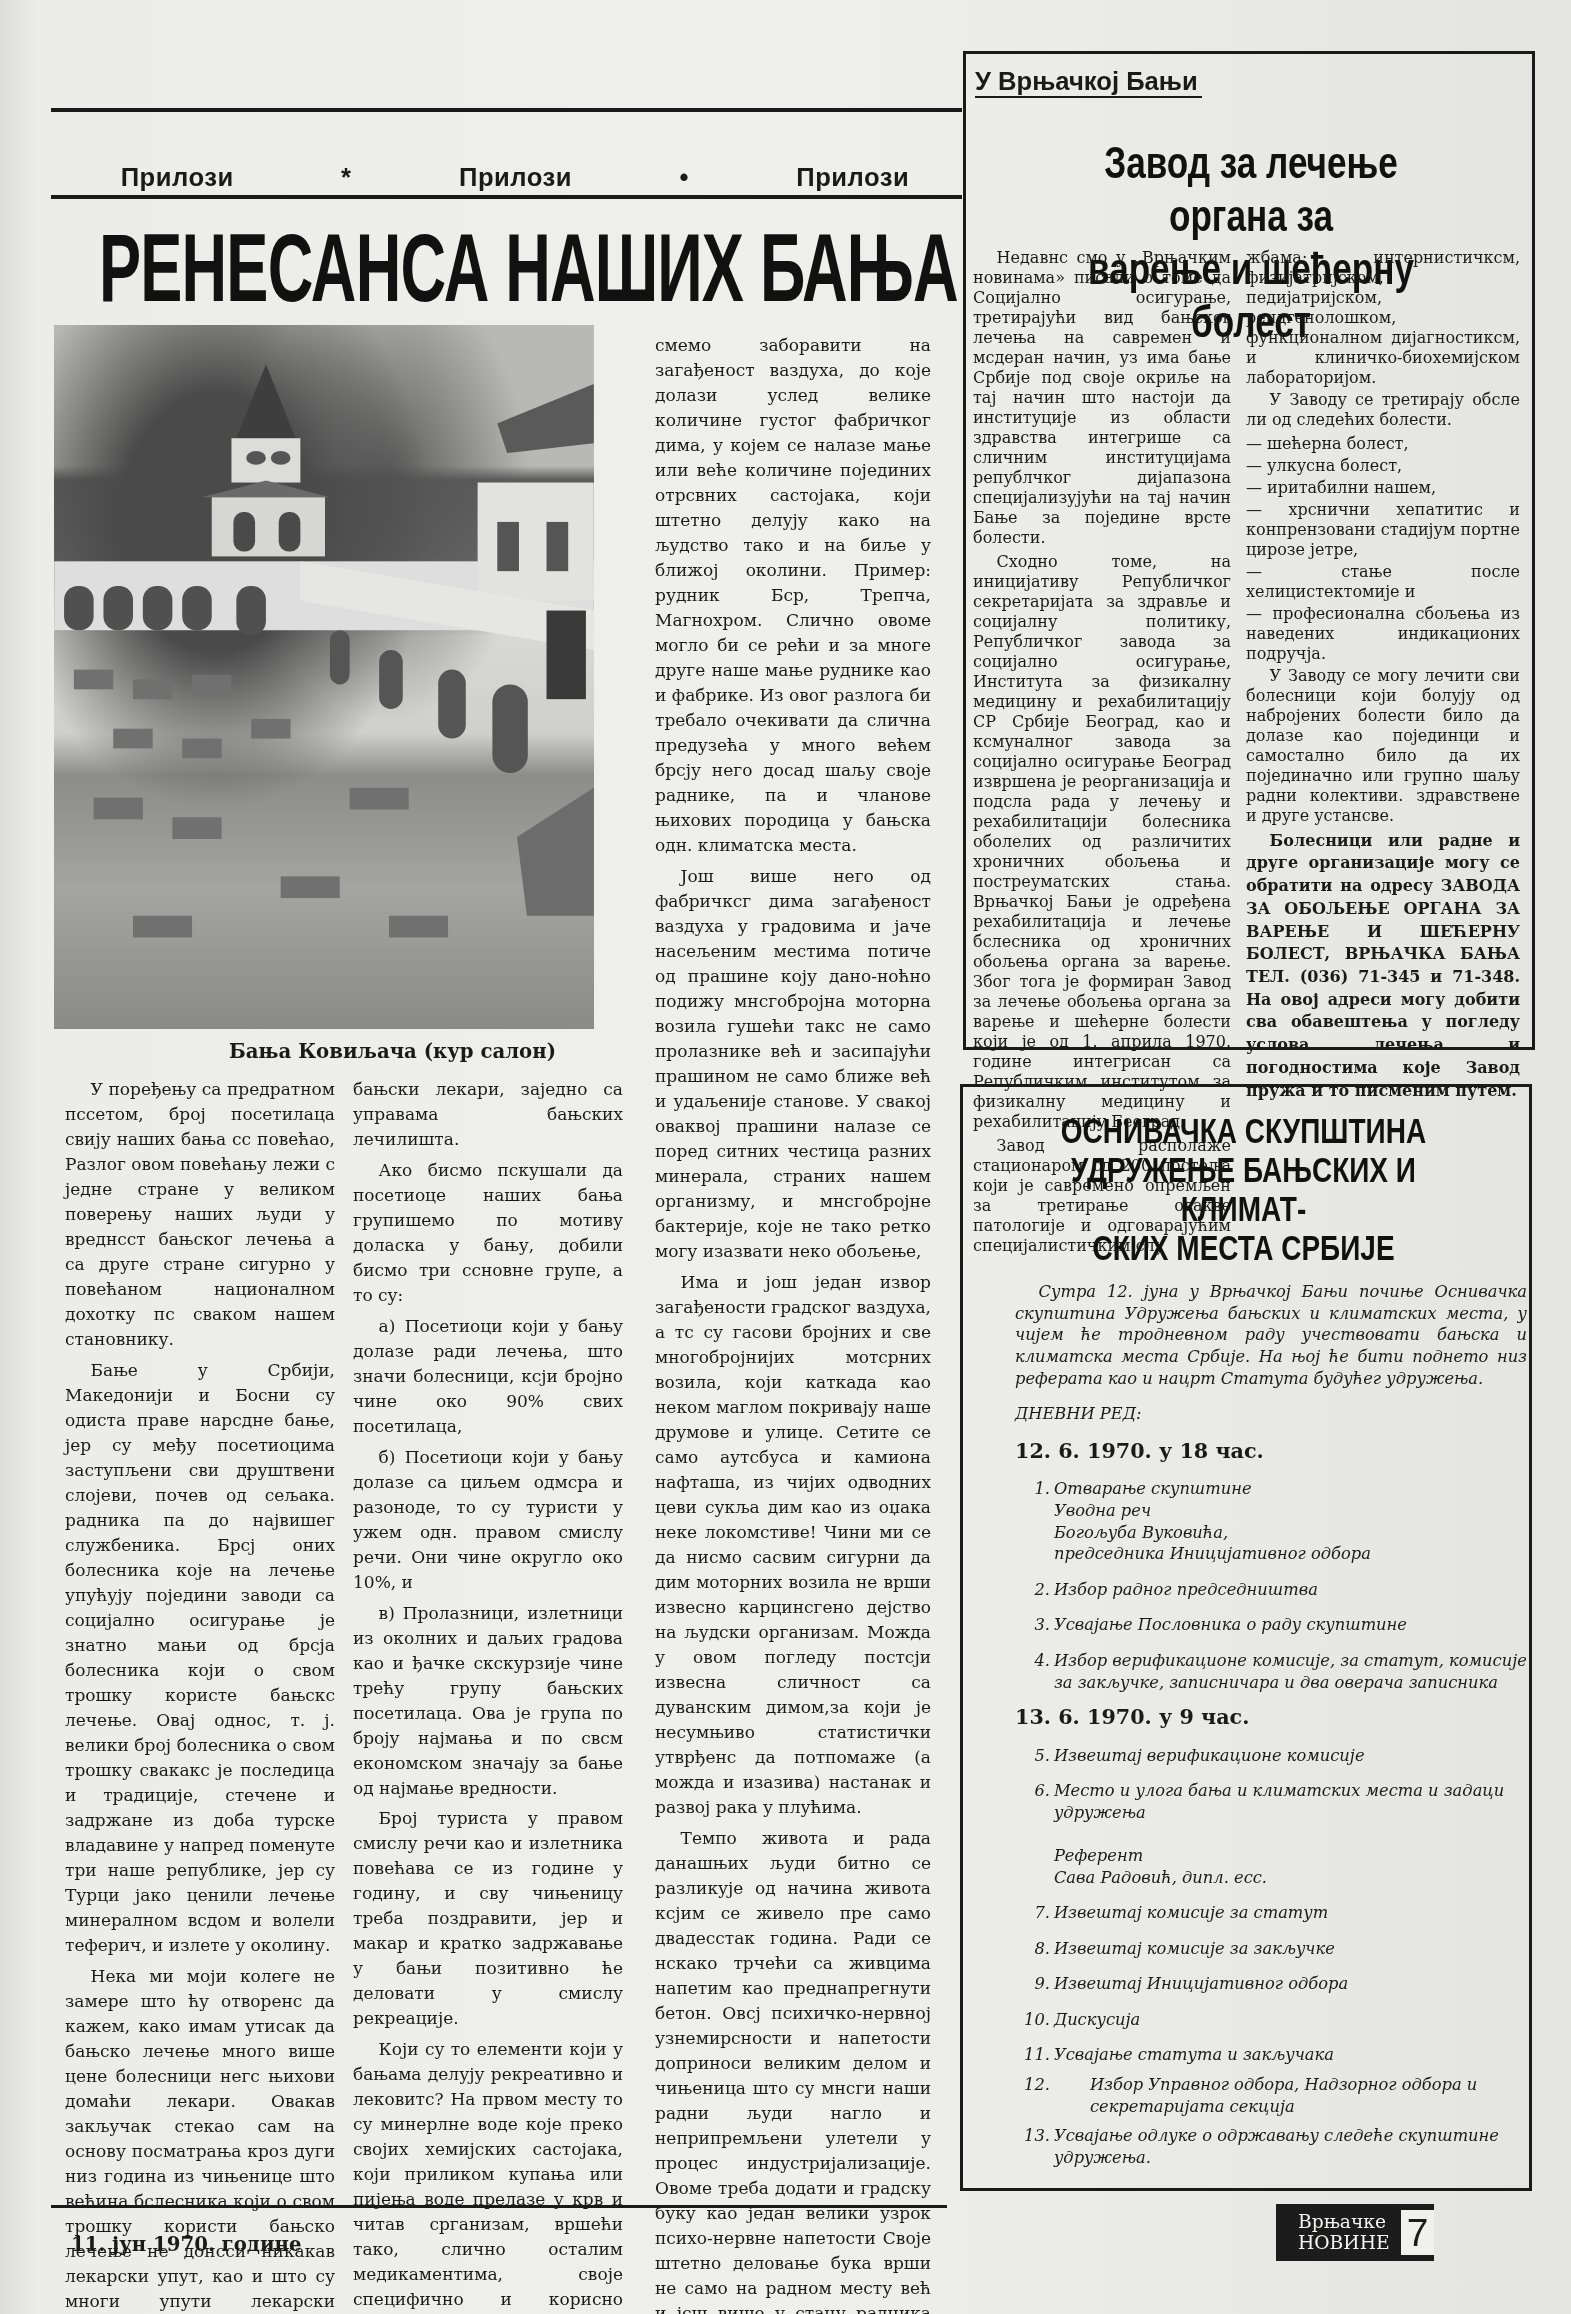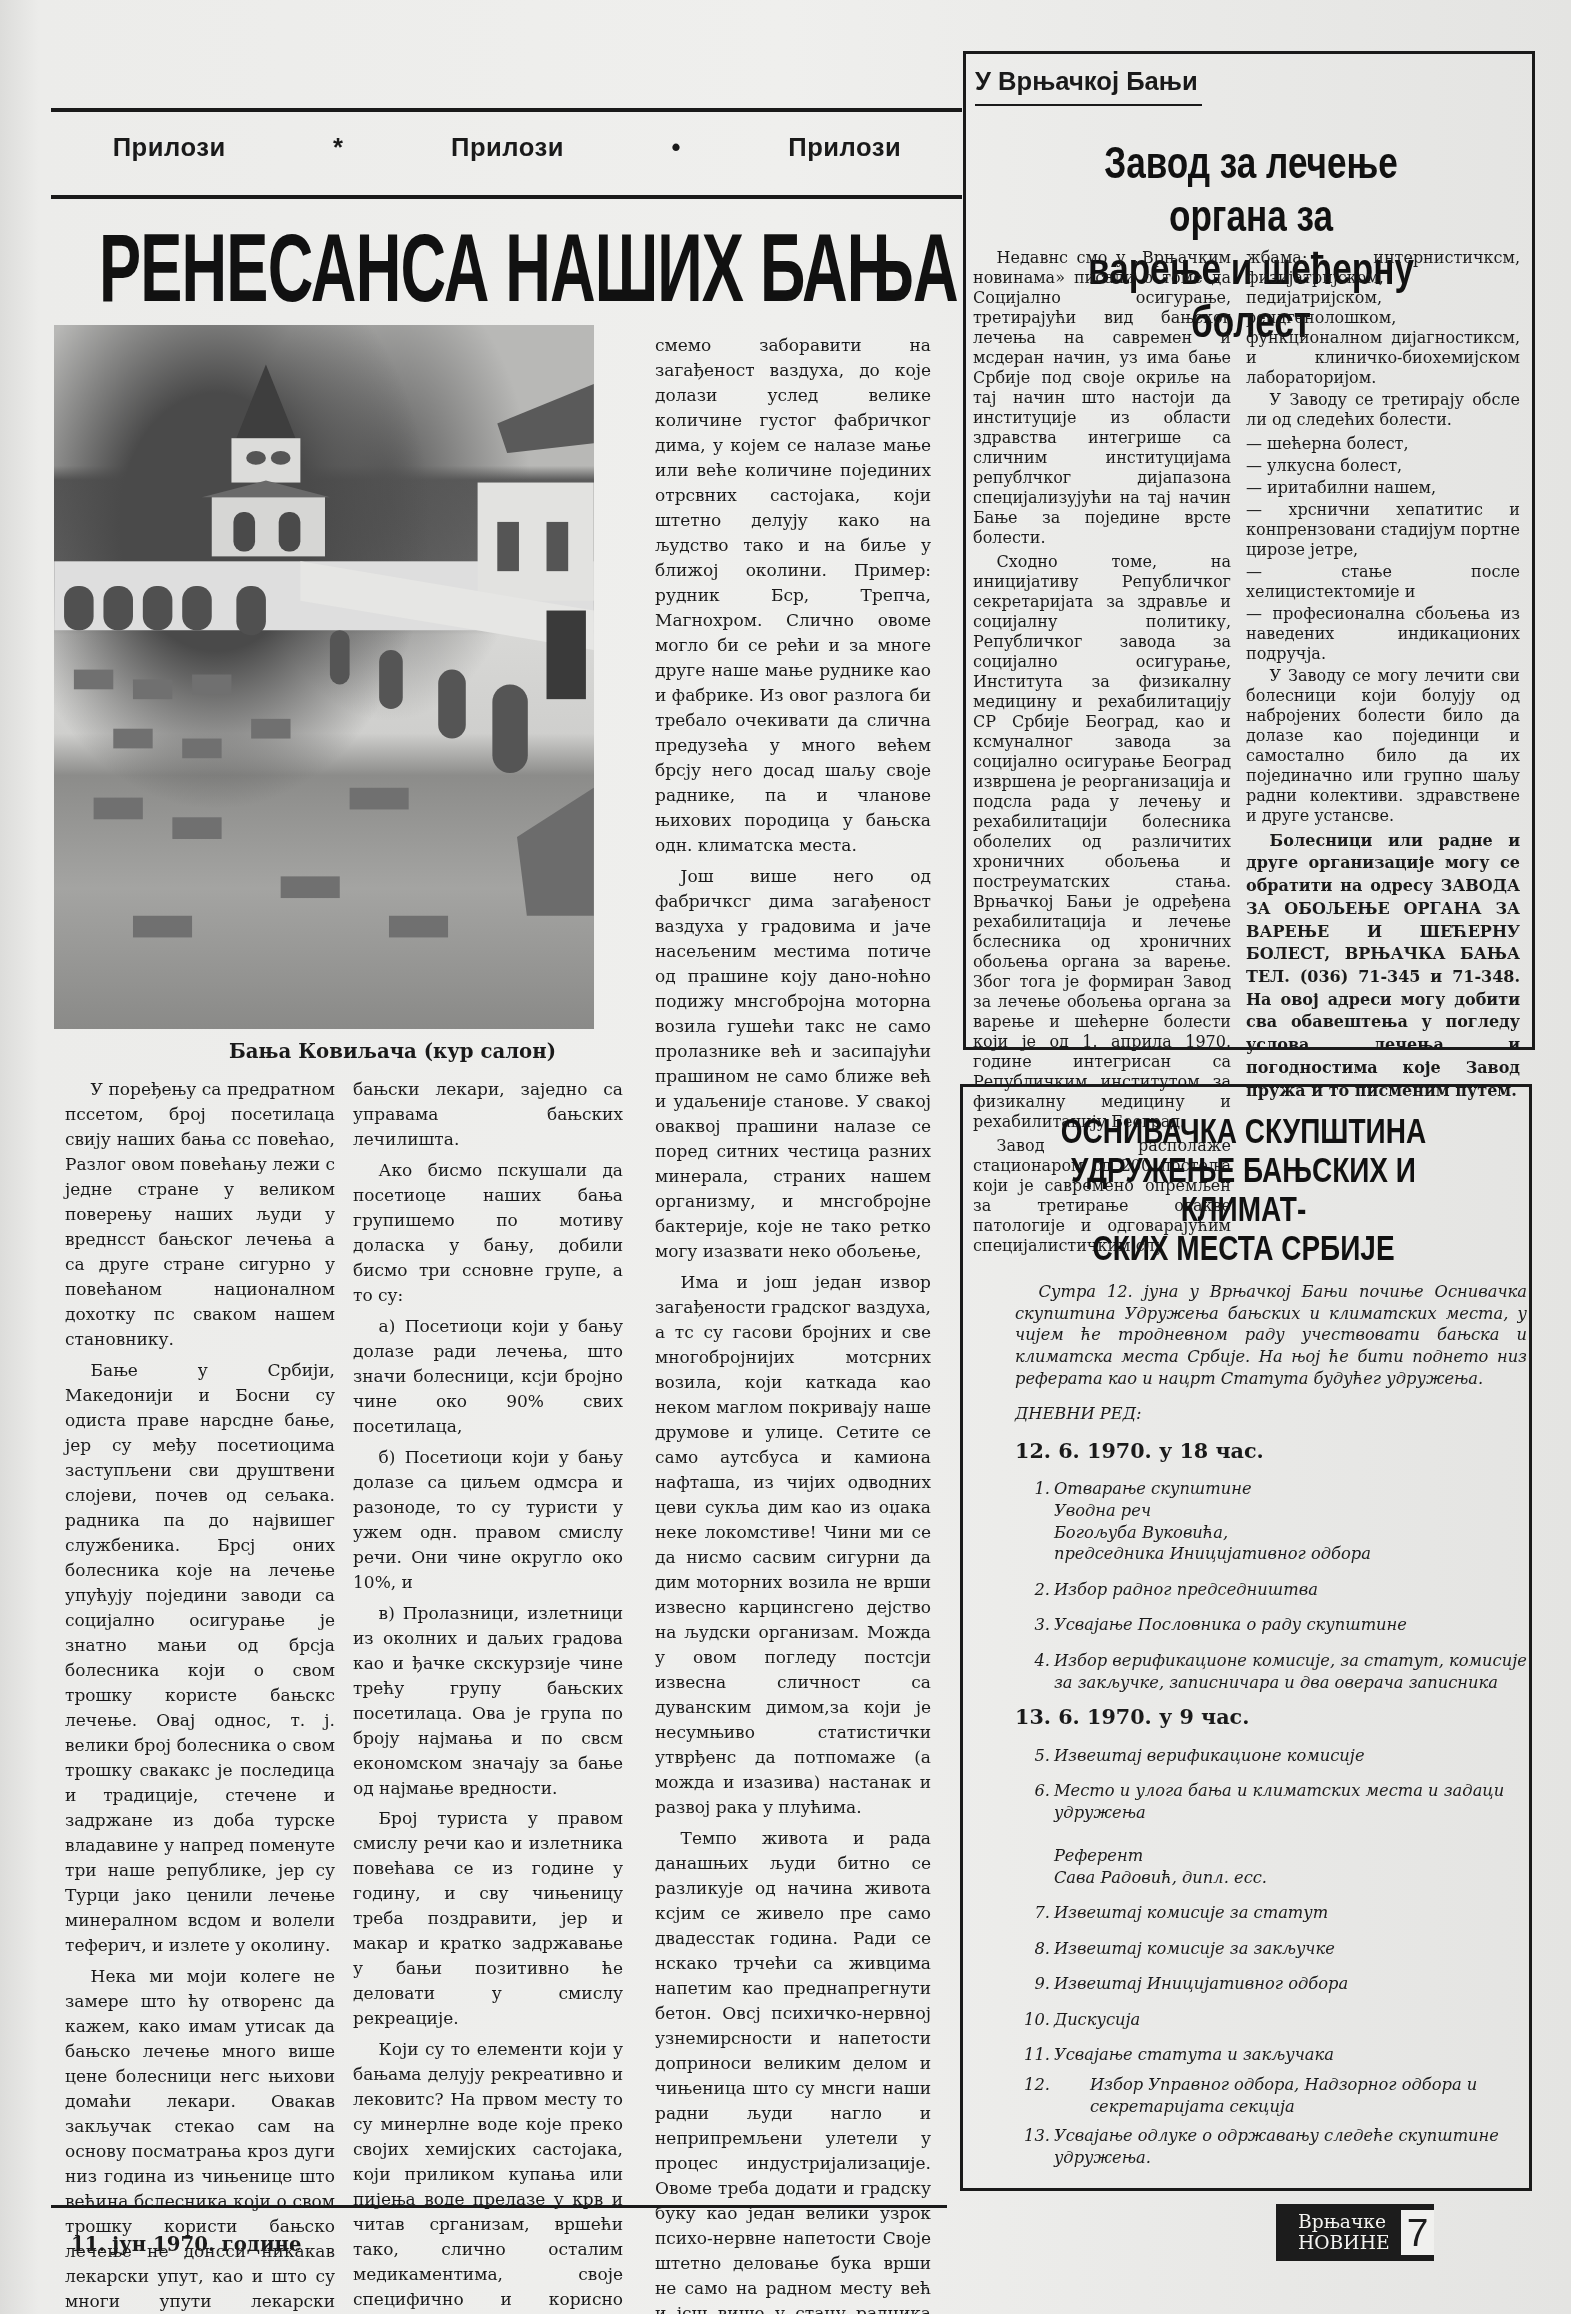--- a/index.html
+++ b/index.html
@@ -6,42 +6,42 @@
   body {
     width: 1571px; height: 2315px;
     background: #e9e9e7;
     position: relative; overflow: hidden;
     font-family: "DejaVu Serif", "Liberation Serif", serif;
     color: #1a1a1a;
   }
   .page-edge { position: absolute; left: 0; top: 0; width: 1571px; height: 2315px;
     background: linear-gradient(90deg, #dcdcda 0, #ececea 39px, #efefed 50%, #e4e4e2 100%); }
   .rule { position: absolute; background: #1a1a1a; }
-  .section-bar { position: absolute; left: 59px; top: 133px; width: 896px; height: 59px;
-    display: flex; justify-content: space-around; align-items: flex-start; }
+  .section-bar { position: absolute; left: 67px; top: 133px; width: 896px; height: 59px;
+    display: flex; justify-content: space-around; align-items: flex-end; }
   .section-bar span { font-family: "Liberation Sans", "DejaVu Sans", sans-serif; font-weight: 700; font-size: 25.6px; letter-spacing: 0.5px; }
   .section-bar .sep { font-size: 25.6px; }
   .headline { position: absolute; left: 99px; top: 212px; width: 827px;
     font-family: "Liberation Sans", "DejaVu Sans", sans-serif; font-weight: 700;
     font-size: 77px; letter-spacing: -1px; transform: scaleX(0.82) scaleY(1.25); transform-origin: left top;
     white-space: nowrap; color: #111; }
   .photo { position: absolute; left: 54px; top: 325px; width: 540px; height: 704px;
     background:
       radial-gradient(ellipse at 30% 28%, #4a4a4a 0, #4a4a4a 18%, transparent 40%),
       radial-gradient(ellipse at 62% 24%, #555 0, transparent 30%),
       linear-gradient(180deg, #b8b8b6 0, #b8b8b6 20%, #5c5c5c 22%, #6a6a6a 36%, #d8d8d6 44%, #cfcfcd 58%, #8c8c8a 64%, #a4a4a2 80%, #8a8a88 100%);
     overflow: hidden; }
   .photo svg { position: absolute; left: 0; top: 0; }
   .caption { position: absolute; left: 229px; top: 1040px; font-size: 19.7px; font-weight: 700; }
   .col { position: absolute; font-size: 17px; line-height: 25px; text-align: justify; }
   .col p { margin: 0 0 5.9px 0; text-indent: 25.6px; }
   .col p.noindent { text-indent: 0; }
   .box { position: absolute; border: 3px solid #1a1a1a; }
   .kicker { position: absolute; left: 975px; top: 67px; font-family: "Liberation Sans", "DejaVu Sans", sans-serif;
-    font-weight: 700; font-size: 25.6px; padding-bottom: 8px; border-bottom: 2px solid #1a1a1a; width: 227px; }
+    font-weight: 700; font-size: 25.6px; padding-bottom: 0; border-bottom: 2px solid #1a1a1a; width: 227px; }
   .box-title { position: absolute; font-family: "Liberation Sans", "DejaVu Sans", sans-serif; font-weight: 700;
     text-align: center; color: #111; }
   .right-col { position: absolute; font-size: 16px; line-height: 20px; text-align: justify; }
   .right-col p { margin: 0 0 3.9px 0; text-indent: 23.6px; }
   .right-col .li { text-indent: 0; margin: 0 0 2px 0; }
   .bold-notice { font-weight: 700; font-size: 16px; line-height: 22.7px; }
   .agenda { position: absolute; left: 1015px; top: 1281px; width: 512px; font-style: italic; font-size: 16.3px; line-height: 21.7px; }
   .agenda .intro { text-indent: 23.6px; margin: 0 0 13.8px 0; text-align: justify; }
   .agenda .label { margin: 0 0 15.8px 0; }
   .agenda .date { font-style: normal; font-weight: 700; font-size: 20.7px; margin: 7.9px 0 15.8px 0; }

